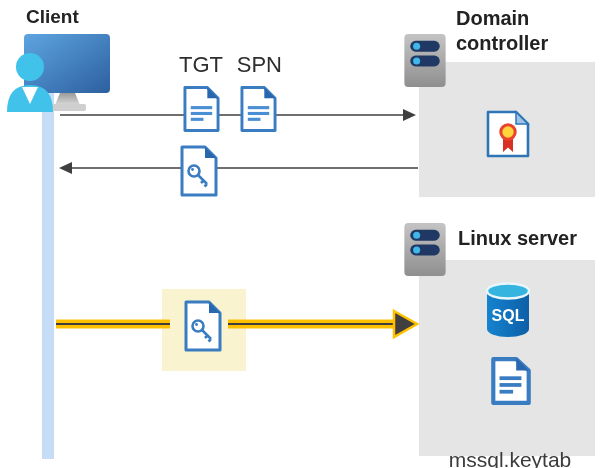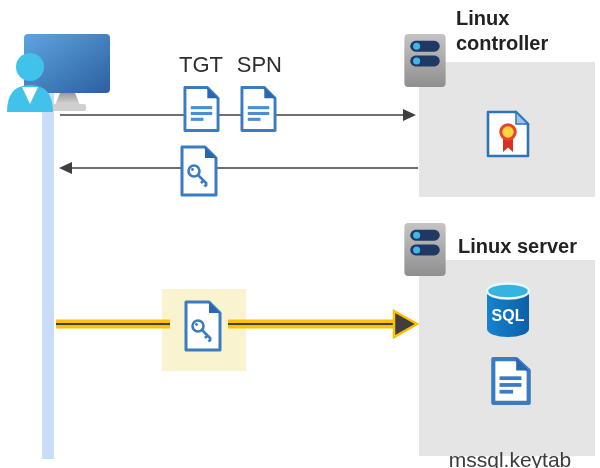--- a/index.html
+++ b/index.html
@@ -64,20 +64,21 @@
     <rect x="22" y="6" width="86" height="59" rx="4" fill="url(#gMon)"></rect>
     <polygon points="58,65 73,65 78,77 53,77" fill="url(#gStand)"></polygon>
     <rect x="50" y="76" width="34" height="7" rx="2" fill="#cfcfcf"></rect>
     <g>
       <circle cx="28" cy="39" r="14" fill="#41c2ea"></circle>
       <path d="M5 84 Q5 57 28 57 Q51 57 51 84 Z" fill="#41c2ea"></path>
       <polygon points="20,59 36,59 28,76" fill="#ffffff"></polygon>
     </g>
   </svg>
 
+  <div class="abs label-bold" style="left:26px;top:4px;font-size:19px;">Client</div>
 
   <div class="abs label-plain tick-label" style="left:178px;top:52px;width:46px;">TGT</div>
   <div class="abs label-plain tick-label" style="left:236px;top:52px;width:46px;text-align:right;">SPN</div>
 
   <svg class="abs" style="left:183px;top:85px;" width="37" height="48" viewBox="0 0 38 48">
     <path d="M2 2 H25 L36 13 V46 H2 Z" fill="#ffffff" stroke="#3a7cc2" stroke-width="3" stroke-linejoin="round"></path>
     <polygon points="25,2 25,13 36,13" fill="#2867ae"></polygon>
     <rect x="8" y="21" width="22" height="3.2" fill="#4a8fd4"></rect>
     <rect x="8" y="27" width="22" height="3.2" fill="#4a8fd4"></rect>
     <rect x="8" y="33" width="13" height="3.2" fill="#4a8fd4"></rect>
@@ -118,40 +119,40 @@
           <stop offset="1" stop-color="#8f8f8f"></stop>
       </linearGradient>
     </defs>
     <rect x="2" y="2" width="42" height="54" rx="4" fill="url(#gSrv1)"></rect>
     <rect x="8" y="9" width="30" height="11" rx="5.5" fill="#1f3864"></rect>
     <circle cx="14.5" cy="14.5" r="3.6" fill="#41b6e8"></circle>
     <rect x="8" y="24" width="30" height="11" rx="5.5" fill="#1f3864"></rect>
     <circle cx="14.5" cy="29.5" r="3.6" fill="#41b6e8"></circle>
   </svg>
 
-  <div class="abs label-bold" style="left:456px;top:6px;width:132px;">Linux controller</div>
+  <div class="abs label-bold" style="left:456px;top:6px;width:132px;">Domain controller</div>
 
   <svg class="abs" style="left:486px;top:110px;" width="44" height="48" viewBox="0 0 44 48">
     <path d="M2 2 H30 L42 14 V46 H2 Z" fill="#ffffff" stroke="#2e75b6" stroke-width="2.6" stroke-linejoin="round"></path>
     <polygon points="30,2 30,14 42,14" fill="#9dc3e6" stroke="#2e75b6" stroke-width="1.5"></polygon>
     <g>
       <path d="M17 26 L17 42 L22 37.5 L27 42 L27 26 Z" fill="#d93025"></path>
       <circle cx="22" cy="22" r="7.2" fill="#ffd43c" stroke="#e8432d" stroke-width="3"></circle>
     </g>
   </svg>
 
   <svg class="abs" style="left:402px;top:221px;" width="46" height="57" viewBox="0 0 46 58">
     <rect x="2" y="2" width="42" height="54" rx="4" fill="url(#gSrv1)"></rect>
     <rect x="8" y="9" width="30" height="11" rx="5.5" fill="#1f3864"></rect>
     <circle cx="14.5" cy="14.5" r="3.6" fill="#41b6e8"></circle>
     <rect x="8" y="24" width="30" height="11" rx="5.5" fill="#1f3864"></rect>
     <circle cx="14.5" cy="29.5" r="3.6" fill="#41b6e8"></circle>
   </svg>
 
-  <div class="abs label-bold" style="left:458px;top:226px;white-space:nowrap;margin-top:8px;">Linux server</div>
+  <div class="abs label-bold" style="left:458px;top:226px;white-space:nowrap;">Linux server</div>
 
   <svg class="abs" style="left:484px;top:282px;" width="48" height="56" viewBox="0 0 48 56">
     <defs>
       <linearGradient id="gSql" x1="0" y1="0" x2="1" y2="0">
         <stop offset="0" stop-color="#1583d0"></stop>
           <stop offset="1" stop-color="#0d5fa6"></stop>
       </linearGradient>
     </defs>
     <path d="M3 9 V47 A21 8 0 0 0 45 47 V9 Z" fill="url(#gSql)"></path>
     <ellipse cx="24" cy="9" rx="21" ry="7.5" fill="#35b4e0" stroke="#e8f7fc" stroke-width="2.4"></ellipse>

